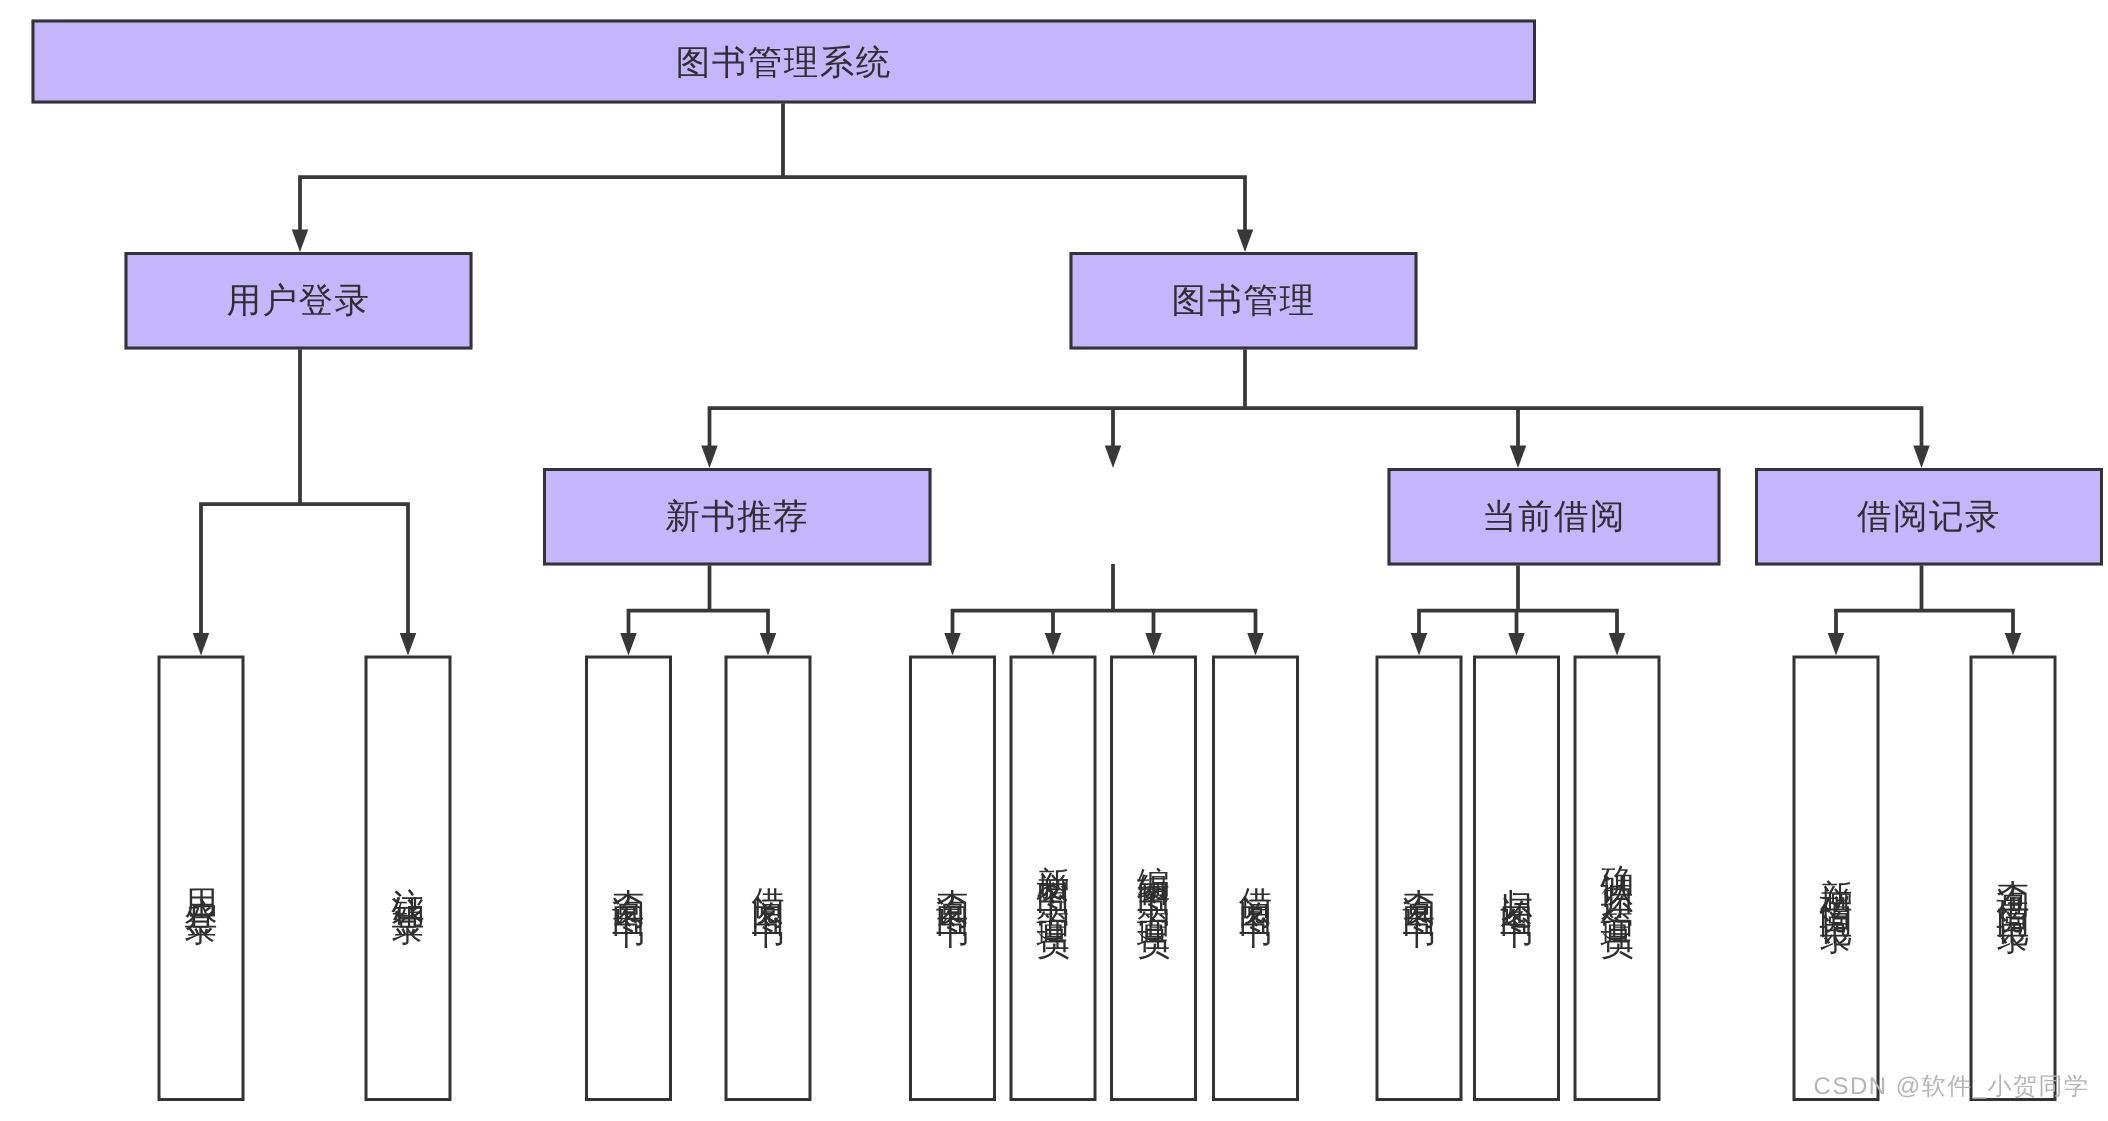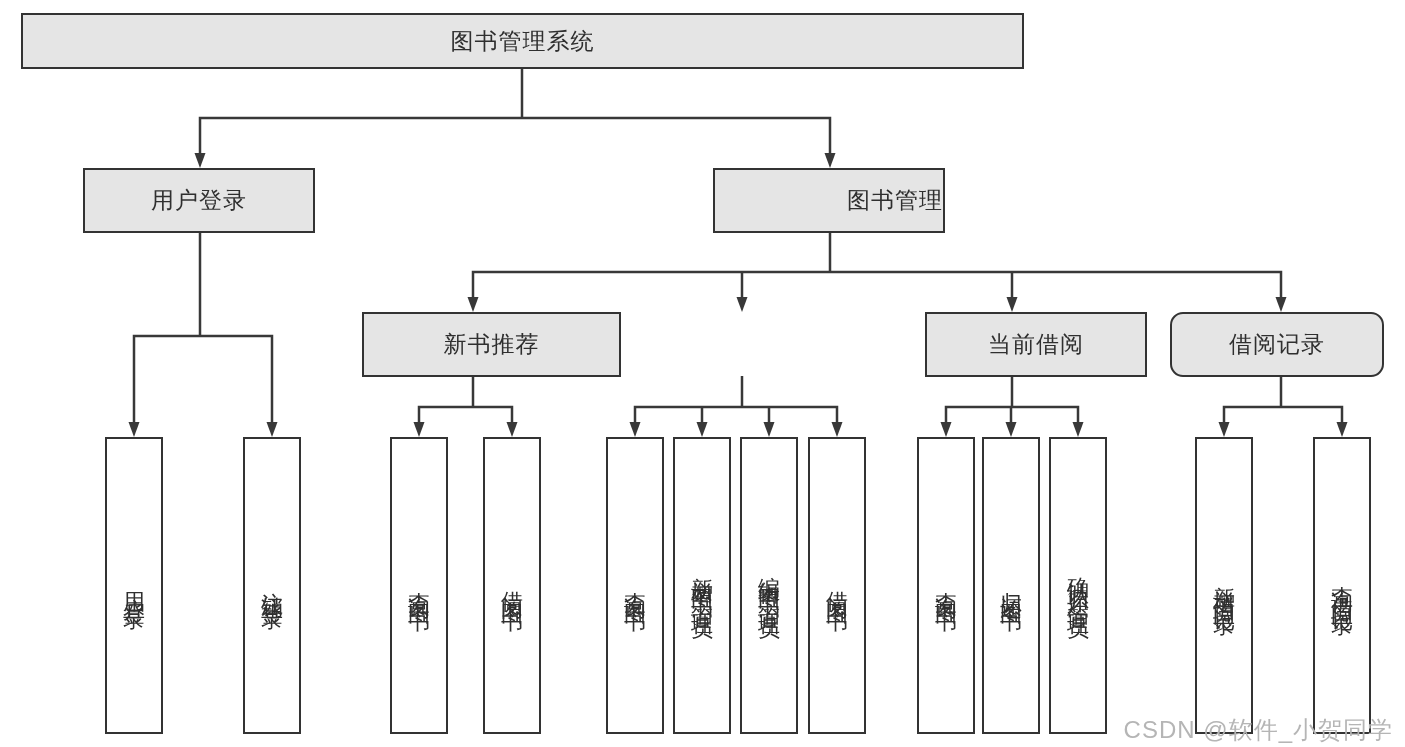--- a/index.html
+++ b/index.html
@@ -20,21 +20,21 @@
     overflow: hidden;
   }
   #connectors {
     position: absolute;
     left: 0; top: 0;
     width: 1405px; height: 747px;
     z-index: 1;
   }
   .box {
     position: absolute;
-    background: #e5e5e5;
+    background: #c4b5fd;
     border: 2.5px solid var(--box-border);
     display: flex;
     align-items: center;
     justify-content: center;
     color: var(--text);
     font-size: 23px;
     letter-spacing: 1px;
     z-index: 2;
   }
   .vbox {
@@ -51,21 +51,21 @@
   .vbox .vtext {
     writing-mode: vertical-rl;
     text-orientation: mixed;
     letter-spacing: 6px;
     line-height: 1;
   }
   #watermark {
     position: absolute;
     top: 714px;
     right: 12px;
-    font-size: 24px;
+    font-size: 16px;
     color: var(--watermark);
     z-index: 3;
     letter-spacing: 1px;
     white-space: nowrap;
   }
 </style>
 </head>
 <body>
 
 <div id="canvas">
@@ -127,31 +127,31 @@
       </g>
   </svg>
 
   <div class="box" style="left:21px; top:13px; width:1003px; height:56px;">
     <span>图书管理系统</span>
   </div>
 
   <div class="box" style="left:83px; top:168px; width:232px; height:65px;">
     <span>用户登录</span>
   </div>
-  <div class="box" style="left:713px; top:168px; width:232px; height:65px;justify-content:flex-end;">
+  <div class="box" style="left:713px; top:168px; width:232px; height:65px;">
     <span>图书管理</span>
   </div>
 
   <div class="box" style="left:362px; top:312px; width:259px; height:65px;">
     <span>新书推荐</span>
   </div>
   <div class="box" style="left:901px; top:312px; width:222px; height:65px;margin-left:24px;">
     <span>当前借阅</span>
   </div>
-  <div class="box" style="left:1170px; top:312px; width:214px; height:65px;border-radius:13px;">
+  <div class="box" style="left:1170px; top:312px; width:232px; height:65px;">
     <span>借阅记录</span>
   </div>
 
   <div class="vbox" style="left:105px; top:437px; width:58px; height:297px;">
     <span class="vtext">用户登录</span>
   </div>
   <div class="vbox" style="left:243px; top:437px; width:58px; height:297px;">
     <span class="vtext">注销登录</span>
   </div>
 

